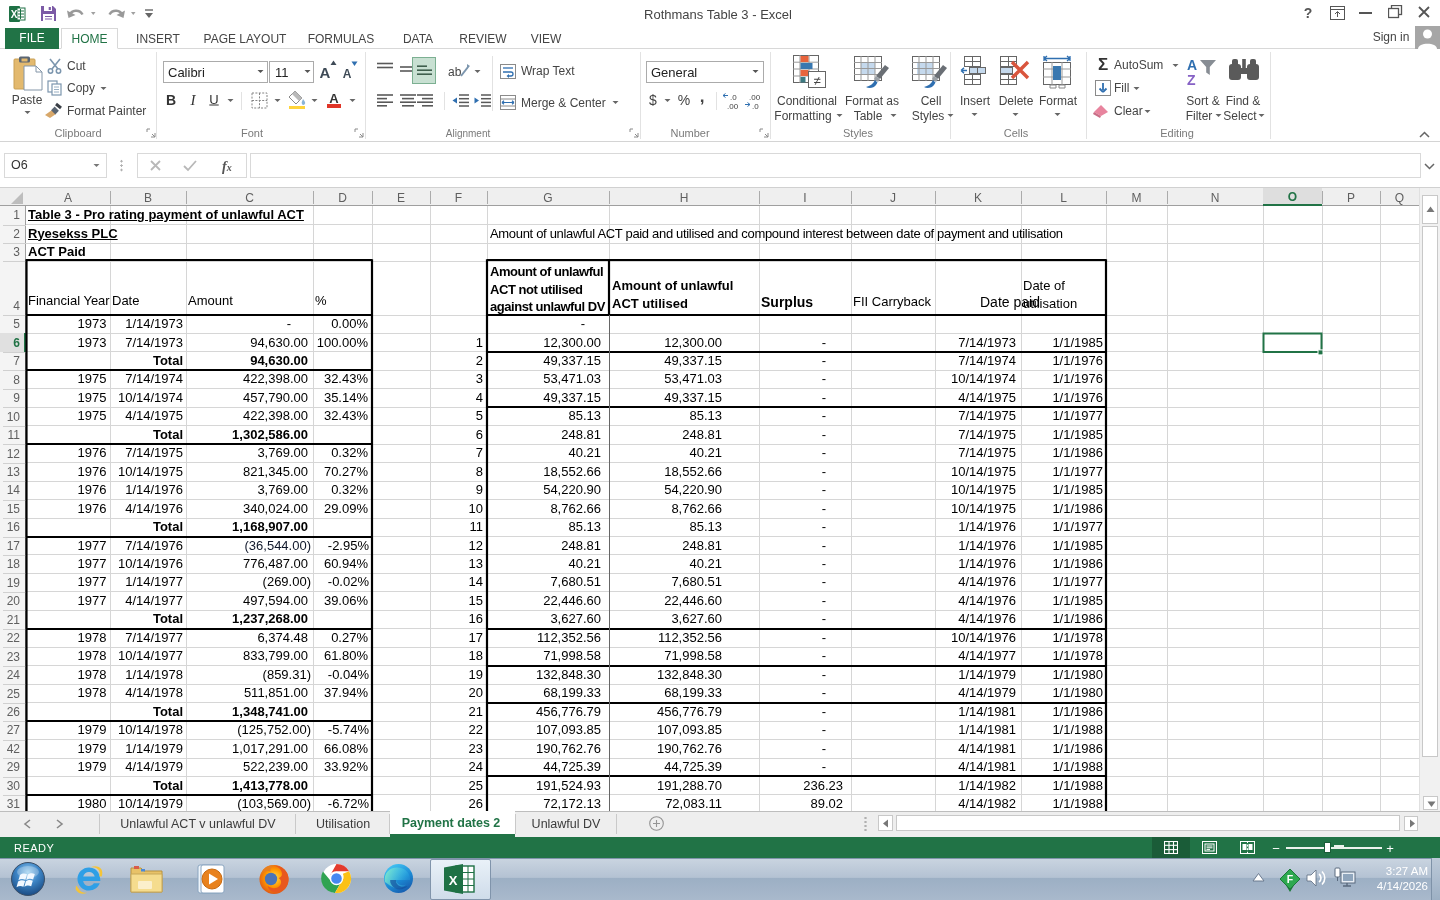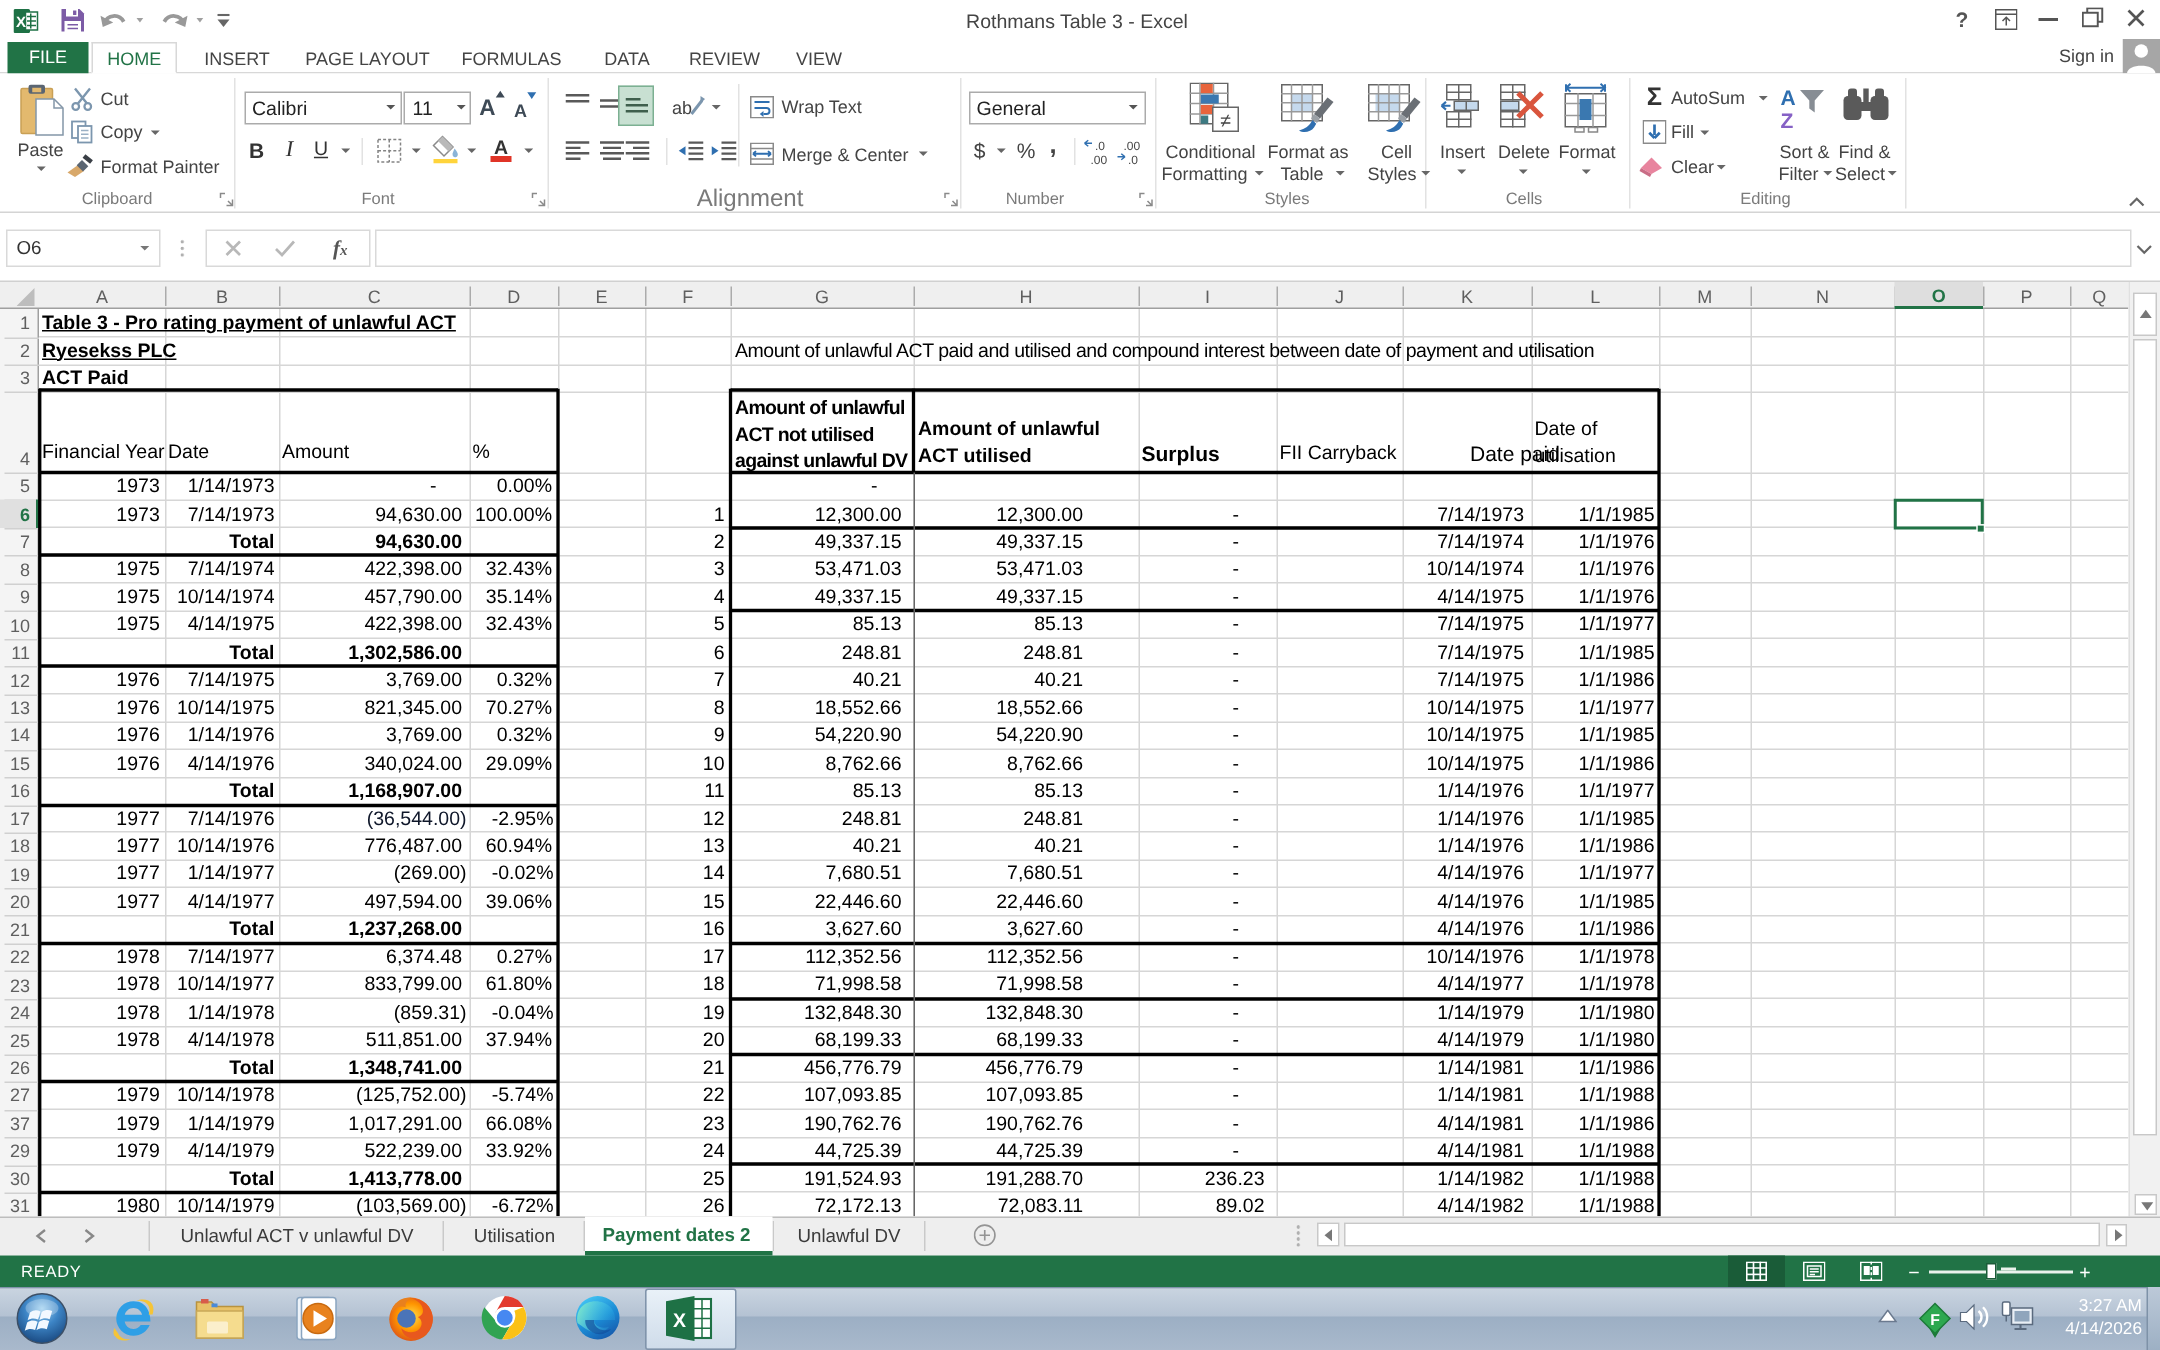--- a/index.html
+++ b/index.html
@@ -71,21 +71,21 @@
 <div style="left:0;top:49px;width:1440px;height:93px;background:#fff;border-bottom:1px solid #d4d4d4"></div>
 <div style="left:156px;top:52px;width:1px;height:87px;background:#e2e2e2"></div>
 <div style="left:365px;top:52px;width:1px;height:87px;background:#e2e2e2"></div>
 <div style="left:640px;top:52px;width:1px;height:87px;background:#e2e2e2"></div>
 <div style="left:770px;top:52px;width:1px;height:87px;background:#e2e2e2"></div>
 <div style="left:950px;top:52px;width:1px;height:87px;background:#e2e2e2"></div>
 <div style="left:1086px;top:52px;width:1px;height:87px;background:#e2e2e2"></div>
 <div style="left:1270px;top:52px;width:1px;height:87px;background:#e2e2e2"></div>
 <div style="position:absolute;left:78px;top:133px;transform:translateX(-50%);font-size:11px;color:#7a7a7a;font-weight:normal;white-space:nowrap;line-height:0;"><span style="line-height:normal;display:inline-block;transform:translateY(-50%)">Clipboard</span></div>
 <div style="position:absolute;left:252px;top:133px;transform:translateX(-50%);font-size:11px;color:#7a7a7a;font-weight:normal;white-space:nowrap;line-height:0;"><span style="line-height:normal;display:inline-block;transform:translateY(-50%)">Font</span></div>
-<div style="position:absolute;left:500px;top:133px;transform:translateX(-50%);font-size:16px;color:#7a7a7a;font-weight:normal;white-space:nowrap;line-height:0;"><span style="line-height:normal;display:inline-block;transform:translateY(-50%)">Alignment</span></div>
+<div style="position:absolute;left:468px;top:133px;transform:translateX(-50%);font-size:10px;color:#7a7a7a;font-weight:normal;white-space:nowrap;line-height:0;"><span style="line-height:normal;display:inline-block;transform:translateY(-50%)">Alignment</span></div>
 <div style="position:absolute;left:690px;top:133px;transform:translateX(-50%);font-size:11px;color:#7a7a7a;font-weight:normal;white-space:nowrap;line-height:0;"><span style="line-height:normal;display:inline-block;transform:translateY(-50%)">Number</span></div>
 <div style="position:absolute;left:858px;top:133px;transform:translateX(-50%);font-size:11px;color:#7a7a7a;font-weight:normal;white-space:nowrap;line-height:0;"><span style="line-height:normal;display:inline-block;transform:translateY(-50%)">Styles</span></div>
 <div style="position:absolute;left:1016px;top:133px;transform:translateX(-50%);font-size:11px;color:#7a7a7a;font-weight:normal;white-space:nowrap;line-height:0;"><span style="line-height:normal;display:inline-block;transform:translateY(-50%)">Cells</span></div>
 <div style="position:absolute;left:1177px;top:133px;transform:translateX(-50%);font-size:11px;color:#7a7a7a;font-weight:normal;white-space:nowrap;line-height:0;"><span style="line-height:normal;display:inline-block;transform:translateY(-50%)">Editing</span></div>
 <svg style="left:146px;top:128px" width="10" height="10" viewBox="0 0 10 10">
 <path d="M1 4 V1 H4 M6 6 L9 9 M9 5 V9 H5" stroke="#8a8a8a" fill="none"></path>
   </svg>
 <svg style="left:354px;top:128px" width="10" height="10" viewBox="0 0 10 10">
 <path d="M1 4 V1 H4 M6 6 L9 9 M9 5 V9 H5" stroke="#8a8a8a" fill="none"></path>
   </svg>
@@ -559,21 +559,21 @@
 <div style="position:absolute;left:0;top:460.5px;width:20px;height:16px;line-height:16px;text-align:right;font-size:12px;color:#5f5f5f;z-index:2">23</div>
 <div style="position:absolute;left:3px;top:477.74px;width:23px;height:1px;background:#d0d0d0"></div>
 <div style="position:absolute;left:0;top:479.0px;width:20px;height:16px;line-height:16px;text-align:right;font-size:12px;color:#5f5f5f;z-index:2">24</div>
 <div style="position:absolute;left:3px;top:496.20000000000005px;width:23px;height:1px;background:#d0d0d0"></div>
 <div style="position:absolute;left:0;top:497.5px;width:20px;height:16px;line-height:16px;text-align:right;font-size:12px;color:#5f5f5f;z-index:2">25</div>
 <div style="position:absolute;left:3px;top:514.6600000000001px;width:23px;height:1px;background:#d0d0d0"></div>
 <div style="position:absolute;left:0;top:515.9px;width:20px;height:16px;line-height:16px;text-align:right;font-size:12px;color:#5f5f5f;z-index:2">26</div>
 <div style="position:absolute;left:3px;top:533.12px;width:23px;height:1px;background:#d0d0d0"></div>
 <div style="position:absolute;left:0;top:534.4px;width:20px;height:16px;line-height:16px;text-align:right;font-size:12px;color:#5f5f5f;z-index:2">27</div>
 <div style="position:absolute;left:3px;top:551.58px;width:23px;height:1px;background:#d0d0d0"></div>
-<div style="position:absolute;left:0;top:552.8px;width:20px;height:16px;line-height:16px;text-align:right;font-size:12px;color:#5f5f5f;z-index:2">37</div>
+<div style="position:absolute;left:0;top:552.8px;width:20px;height:16px;line-height:16px;text-align:right;font-size:12px;color:#5f5f5f;z-index:2">42</div>
 <div style="position:absolute;left:3px;top:570.04px;width:23px;height:1px;background:#d0d0d0"></div>
 <div style="position:absolute;left:0;top:571.3px;width:20px;height:16px;line-height:16px;text-align:right;font-size:12px;color:#5f5f5f;z-index:2">29</div>
 <div style="position:absolute;left:3px;top:588.5px;width:23px;height:1px;background:#d0d0d0"></div>
 <div style="position:absolute;left:0;top:589.8px;width:20px;height:16px;line-height:16px;text-align:right;font-size:12px;color:#5f5f5f;z-index:2">30</div>
 <div style="position:absolute;left:3px;top:606.96px;width:23px;height:1px;background:#d0d0d0"></div>
 <div style="position:absolute;left:0;top:608.2px;width:20px;height:16px;line-height:16px;text-align:right;font-size:12px;color:#5f5f5f;z-index:2">31</div>
 
 </div>
 <svg style="left:0;top:188px" width="1419" height="623" viewBox="0 0 1419 623">
     <line x1="110.5" y1="18" x2="110.5" y2="623" stroke="#d6d6d6"></line>

